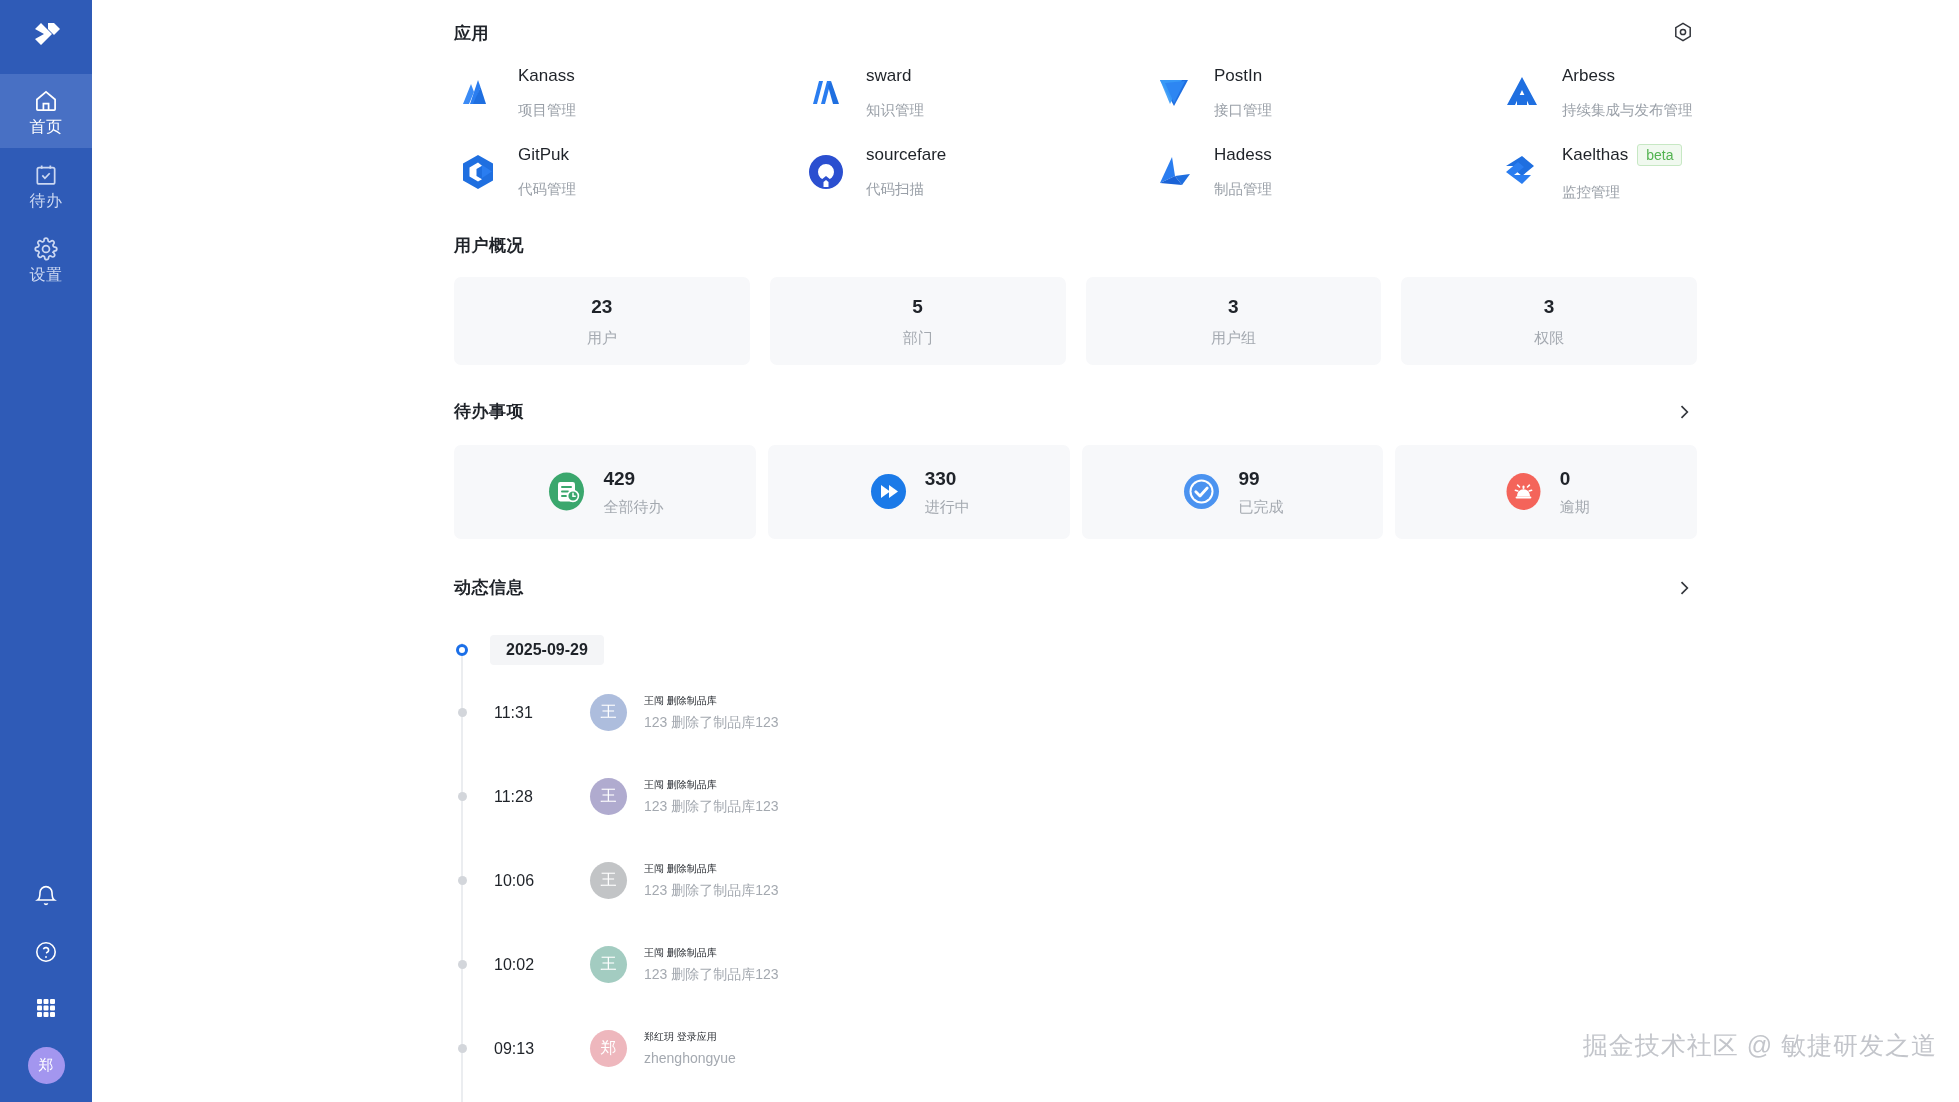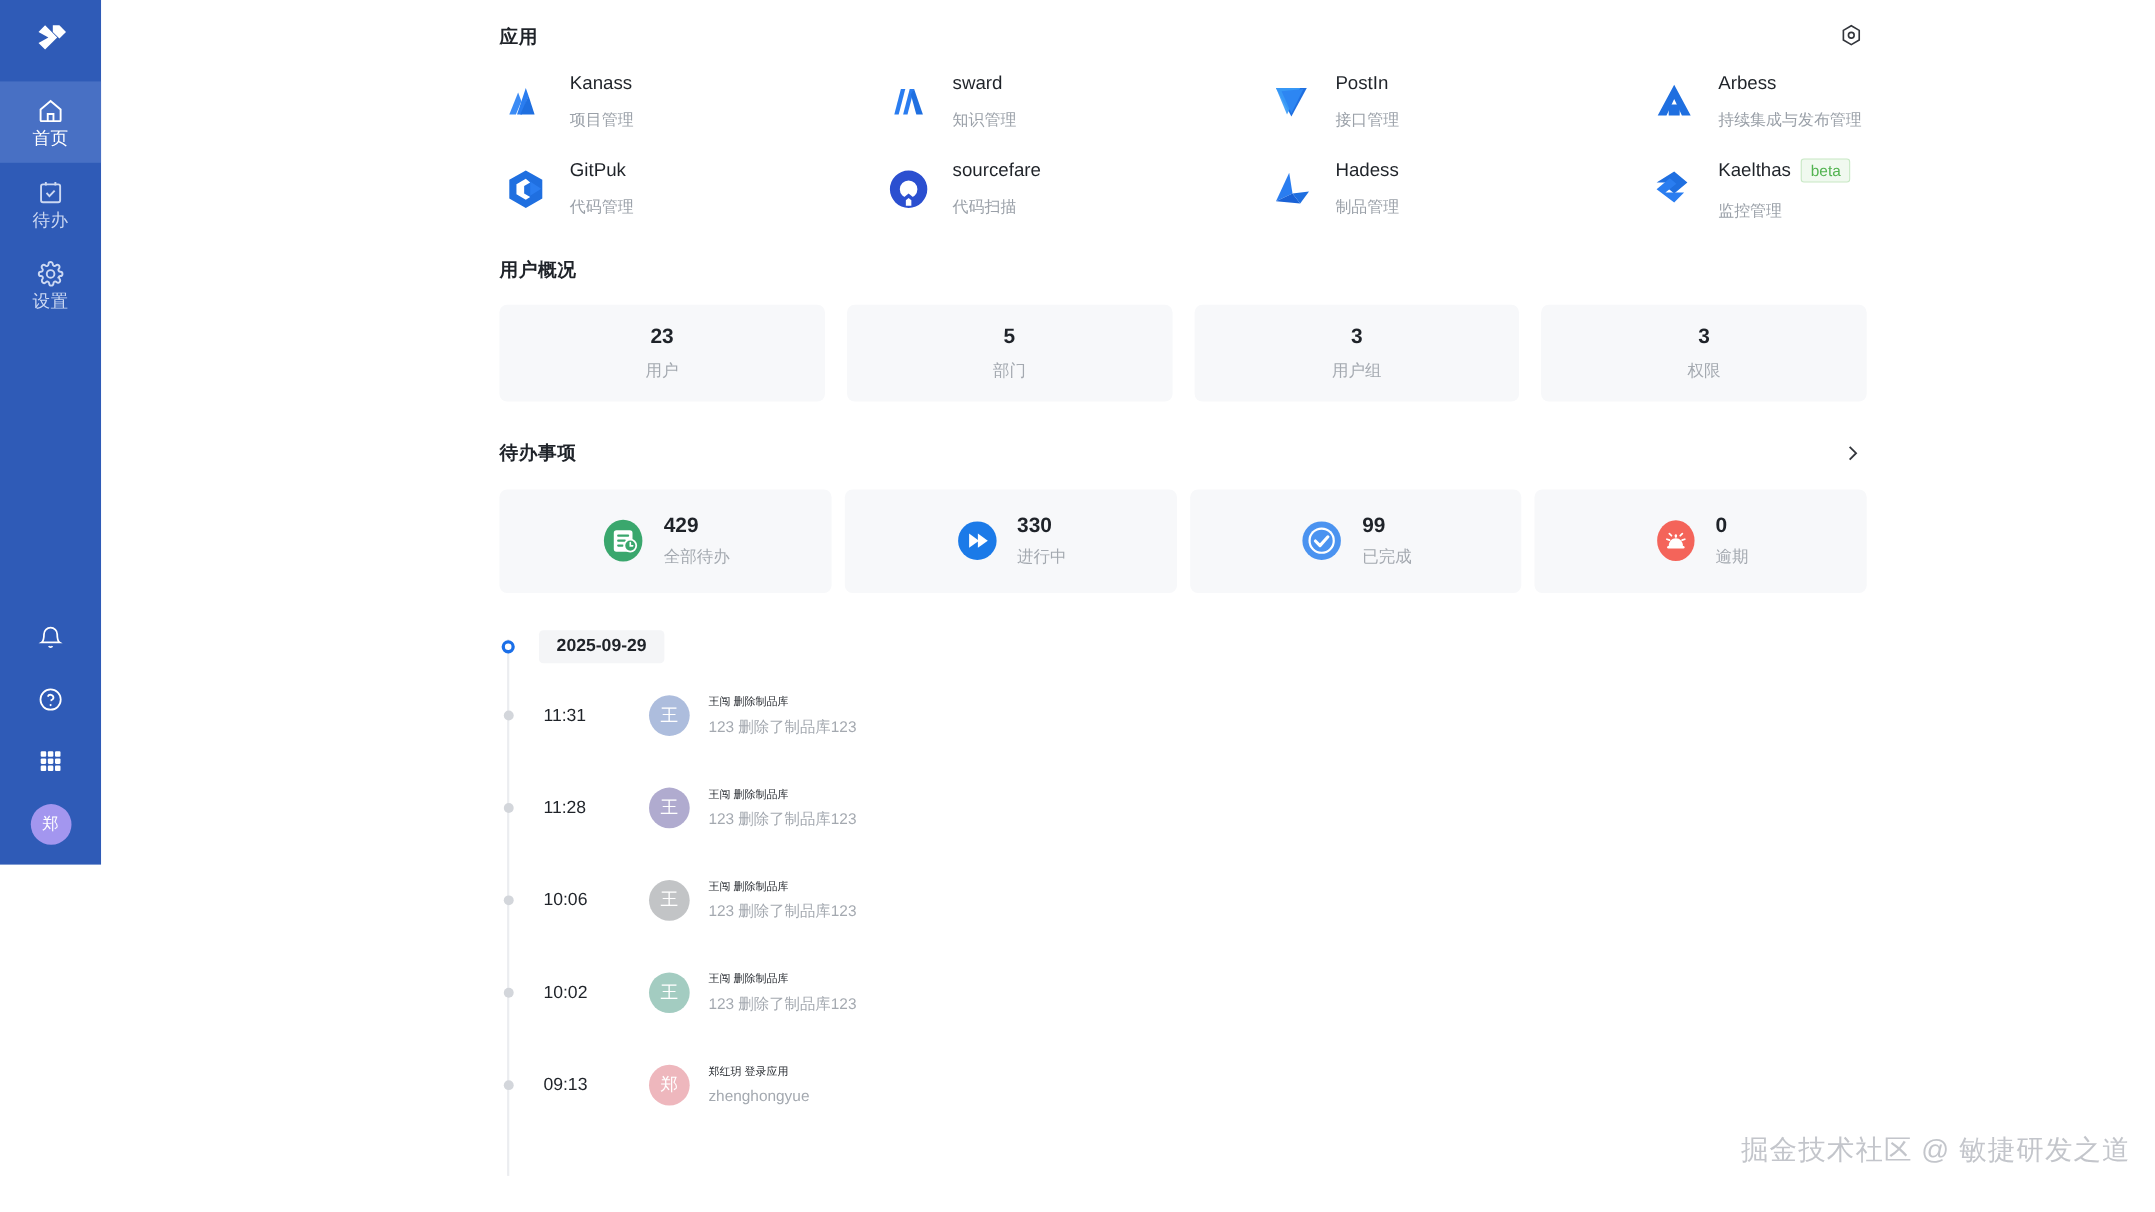--- a/index.html
+++ b/index.html
@@ -7,21 +7,21 @@
     width: 1959px; height: 1102px;
     overflow: hidden;
     font-family: "Liberation Sans", "DejaVu Sans", sans-serif;
     background: #ffffff;
     color: #1f2329;
   }
   #app { position: relative; width: 1959px; height: 1102px; display: flex; }
 
   
   .sidebar {
-    width: 92px; height: 786px;
+    width: 92px; height: 1102px;
     background: #2f5bb7;
     display: flex; flex-direction: column; align-items: center;
     flex: 0 0 92px;
     position: relative;
   }
   .logo-wrap {
     width: 92px; height: 74px;
     display: flex; align-items: center; justify-content: center;
   }
   .nav-item {
@@ -456,20 +456,28 @@
             </svg>
           </span>
           <div class="todo-txt">
             <div class="todo-num">0</div>
             <div class="todo-lbl">逾期</div>
           </div>
         </div>
 
       </div>
 
+      <div class="sec-head" style="margin-top:36px;">
+        <div class="sec-title">动态信息</div>
+        <div class="chev">
+          <svg width="20" height="20" viewBox="0 0 24 24" fill="none" stroke="currentColor" stroke-width="2">
+            <path d="M9 5 l7 7 -7 7"></path>
+          </svg>
+        </div>
+      </div>
 
       <div class="timeline">
         <div class="tl-line"></div>
 
         <div class="tl-row tl-date-row">
           <div class="tl-dot-wrap">
               <span class="dot-ring"></span>
             </div>
           <div class="tl-date">2025-09-29</div>
         </div>

